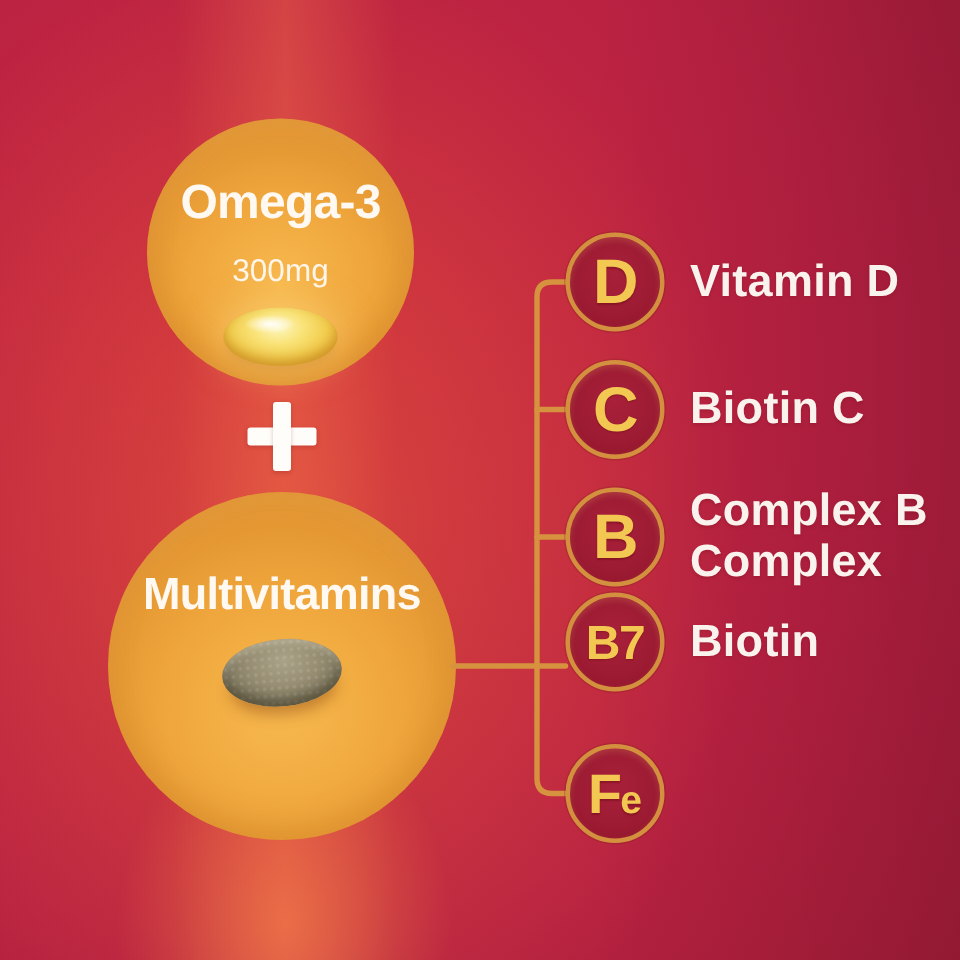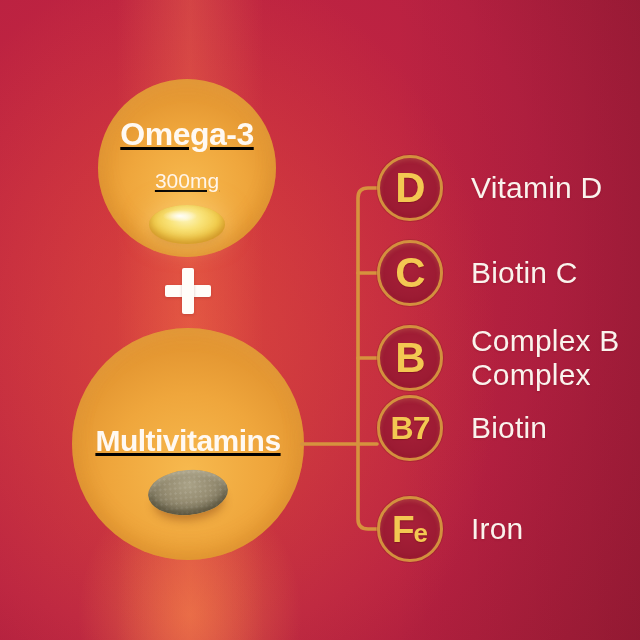--- a/index.html
+++ b/index.html
@@ -13,39 +13,39 @@
   }
   .vignette{position:absolute;inset:0;background:linear-gradient(to right, rgba(0,0,0,0) 62%, rgba(40,0,18,.14) 100%);pointer-events:none;}
   .beam{
     position:absolute;top:0;left:116px;width:148px;height:640px;
     background:linear-gradient(to right, rgba(255,125,70,0) 0%, rgba(255,135,80,.30) 50%, rgba(255,125,70,0) 100%);
   }
   .circle{
     position:absolute;border-radius:50%;
     background:radial-gradient(circle at 50% 62%, #f7b94e 0%, #efa63c 42%, #e29430 72%, #d8892b 100%);
     box-shadow:inset 0 -8px 20px rgba(170,85,10,.22), inset 0 8px 16px rgba(255,205,130,.18);
-    display:flex;flex-direction:column;align-items:center;text-decoration:underline;
+    display:flex;flex-direction:column;align-items:center;
   }
   .circle.omega{left:98px;top:79px;width:178px;height:178px;}
   .circle.multi{left:72px;top:328px;width:232px;height:232px;}
   .omega-title{margin-top:38px;font-size:32px;font-weight:bold;color:#fff9f2;letter-spacing:-.5px;line-height:34px;}
   .omega-dose{font-size:21px;color:#fff6ec;line-height:24px;margin-top:18px;}
   .capsule{
     position:relative;margin-top:12px;width:76px;height:39px;border-radius:50%;
     background:radial-gradient(ellipse at 48% 34%, #fdf6c0 0%, #f9e378 30%, #f2cd4e 58%, #e4ae32 82%, #c98e22 100%);
     box-shadow:0 0 26px rgba(255,226,150,.55), 0 6px 8px -4px rgba(180,100,20,.45), inset 0 -4px 8px rgba(186,120,24,.55);
   }
   .cap-hl{position:absolute;left:14px;top:5px;width:34px;height:12px;border-radius:50%;
     background:radial-gradient(ellipse at 50% 50%, rgba(255,255,255,.95), rgba(255,255,255,0) 72%);}
   .plus{position:absolute;left:165px;top:268px;width:46px;height:46px;}
   .plus .bar{position:absolute;background:#fffdf9;border-radius:2px;box-shadow:0 1px 3px rgba(120,20,20,.25);}
   .plus .bar.h{left:0;top:17px;width:46px;height:12px;}
   .plus .bar.v{left:17px;top:0;width:12px;height:46px;}
   .sr{position:absolute;width:1px;height:1px;overflow:hidden;clip:rect(0 0 0 0);white-space:nowrap;}
-  .multi-title{margin-top:96px;font-size:30px;font-weight:bold;color:#fff9f2;letter-spacing:-.5px;line-height:34px;}
+  .multi-title{margin-top:52px;font-size:30px;font-weight:bold;color:#fff9f2;letter-spacing:-.5px;line-height:34px;}
   .tablet{
     position:relative;margin-top:12px;width:80px;height:45px;border-radius:50%;
     transform:rotate(-5deg);
     background:
       radial-gradient(rgba(255,255,255,.10) 1px, transparent 1.4px),
       radial-gradient(ellipse at 52% 32%, #aaa287 0%, #968d72 40%, #7d765e 72%, #5e593f 100%);
     background-size:5px 5px, 100% 100%;
     box-shadow:0 10px 10px -5px rgba(130,60,15,.45), inset 0 -5px 7px rgba(60,55,35,.55), inset 0 3px 5px rgba(255,250,225,.30);
   }
   .connector{position:absolute;left:0;top:0;width:640px;height:640px;}
@@ -55,22 +55,22 @@
     background:radial-gradient(circle at 50% 42%, #a82039 0%, #9c1b33 62%, #8d1128 100%);
     box-shadow:inset 0 2px 4px rgba(255,200,120,.18), 0 0 0 1px rgba(120,30,20,.25);
     display:flex;align-items:center;justify-content:center;flex:none;
   }
   .sym{font-weight:bold;font-size:42px;color:#f3c852;line-height:1;letter-spacing:-1px;
     text-shadow:0 1px 1px rgba(90,10,10,.35);}
   .sym-sm{font-weight:bold;font-size:26px;color:#f3c852;line-height:1;align-self:center;margin-top:8px;
     text-shadow:0 1px 1px rgba(90,10,10,.35);}
   .vrow.r3 .sym{font-size:32px;letter-spacing:-1px;}
   .vrow.r4 .sym{font-size:37px;}
-  .vlabel{margin-left:28px;font-size:30px;color:#faf3ed;line-height:34px;letter-spacing:.2px;max-width:185px;
-    text-shadow:0 1px 2px rgba(110,15,25,.25);}
+  .vlabel{margin-left:17px;font-size:30px;color:#faf3ed;line-height:34px;letter-spacing:.2px;max-width:185px;
+    text-shadow:0 1px 2px rgba(110,15,25,.25);font-weight:bold;}
 </style>
 </head>
 <body>
 
 <div class="stage">
   <div class="beam"></div>
   <div class="vignette"></div>
 
   <div class="circle omega">
     <div class="omega-title">Omega-3</div>
@@ -130,15 +130,14 @@
         <span class="sym-sm"></span>
     </div>
     <div class="vlabel">Biotin</div>
   </div>
 
   <div class="vrow r4" style="top:496px">
     <div class="badge">
       <span class="sym">F</span>
         <span class="sym-sm">e</span>
     </div>
-    <div class="vlabel">Iron</div>
   </div>
 </div>
 
 </body></html>

